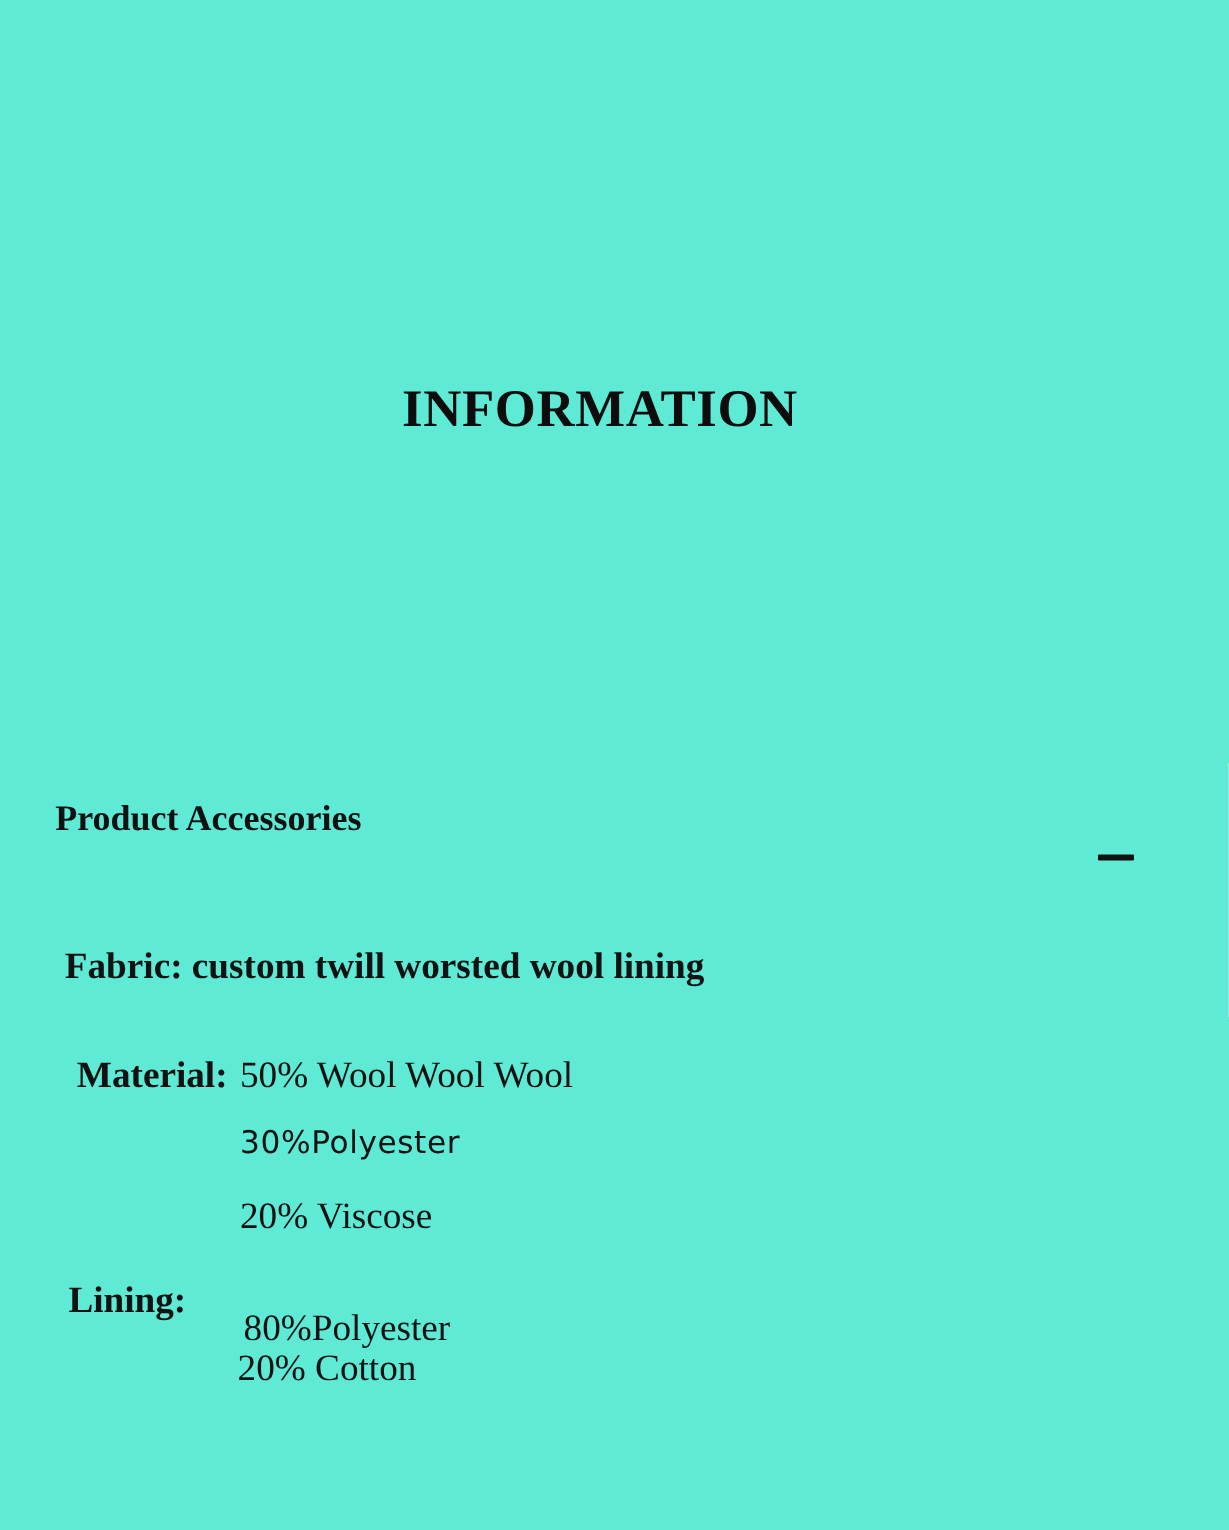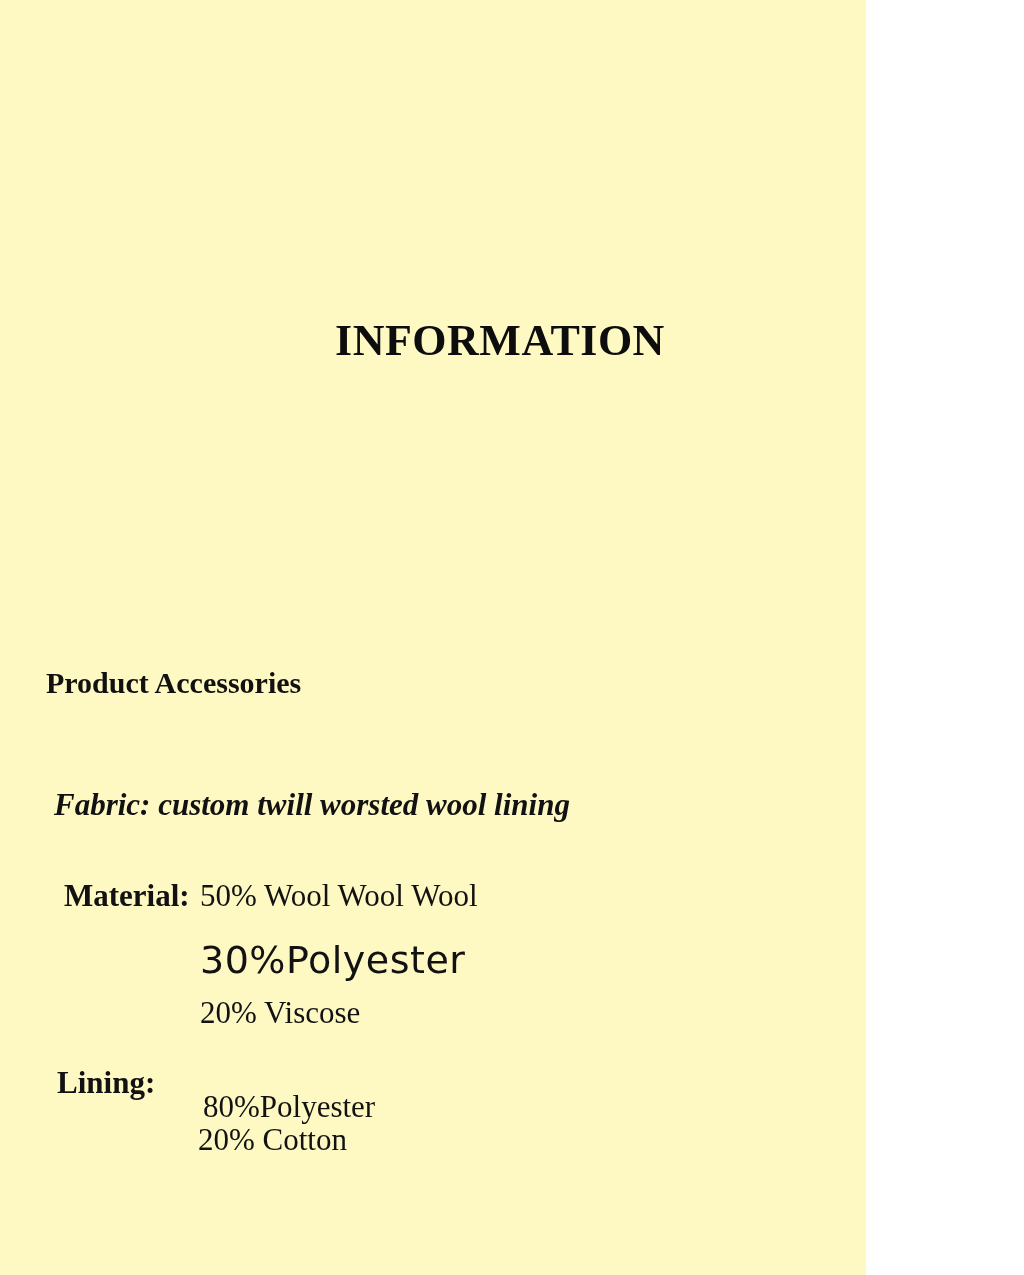--- a/index.html
+++ b/index.html
@@ -2,23 +2,23 @@
 <html><head>
 <meta charset="utf-8">
 <style>
   html, body {
     margin: 0;
     padding: 0;
     background: #ffffff;
   }
   .page {
     position: relative;
-    width: 866px;
+    width: 1024px;
     height: 1275px;
-    background: #fef9c3;
+    background: #5eead4;
     overflow: hidden;
     font-family: "Liberation Serif", serif;
     color: #111111;
   }
   .title {
     position: absolute;
     left: 0;
     top: 315px;
     width: 1000px;
     text-align: center;
@@ -50,37 +50,36 @@
     position: absolute;
     font-family: "Liberation Serif", serif;
     color: #121212;
     white-space: nowrap;
   }
   .fabric {
     left: 54px;
     top: 787px;
     font-size: 31px;
     font-weight: bold;
-    font-style: italic;
   }
   .material-label {
     left: 64px;
     top: 878px;
     font-size: 31px;
     font-weight: bold;
   }
   .material-1 {
     left: 200px;
     top: 878px;
     font-size: 31px;
   }
   .material-2 {
     left: 200px;
     top: 938px;
-    font-size: 38px;
+    font-size: 26px;
     font-family: "DejaVu Sans", sans-serif;
     letter-spacing: 0.5px;
   }
   .material-3 {
     left: 200px;
     top: 995px;
     font-size: 31px;
   }
   .lining-label {
     left: 57px;

